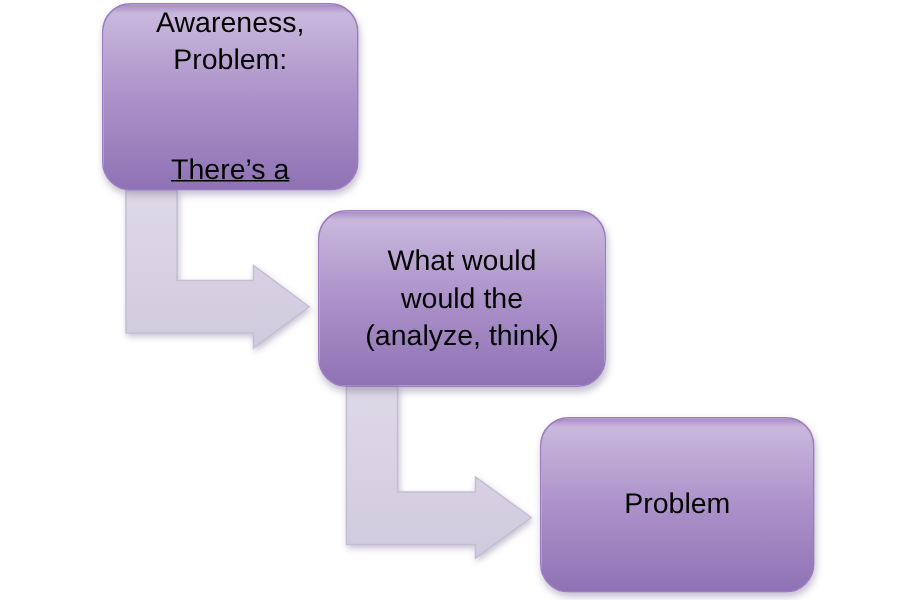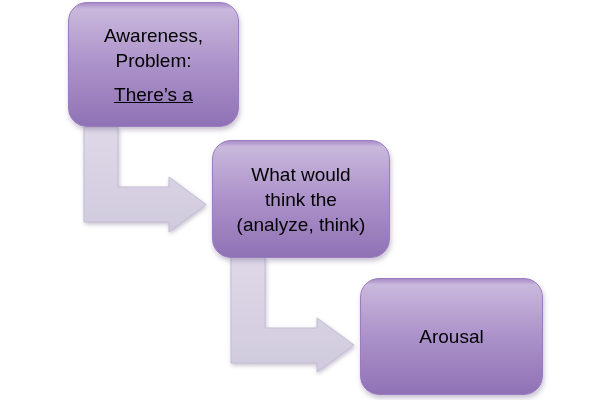--- a/index.html
+++ b/index.html
@@ -36,22 +36,22 @@
     box-shadow: 1px 3px 5px rgba(130, 118, 152, 0.45);
     display: flex;
     flex-direction: column;
     justify-content: center;
     align-items: center;
     text-align: center;
     color: var(--text, #000000);
     font-size: 19px;
     line-height: 25px;
   }
-  .node1 { left: 68px;  top: 2px;   width: 171px; height: 125px; }
-  .node2 { left: 212px; top: 140px; width: 178px; height: 118px; }
+  .node1 { left: 68px;  top: 2px;   width: 171px; height: 125px; justify-content: space-between; }
+  .node2 { left: 212px; top: 140px; width: 192px; height: 118px; }
   .node3 { left: 360px; top: 278px; width: 183px; height: 117px; }
   .para { margin: 0; }
   .para + .para { margin-top: 9px; text-decoration: underline; }
   .tline { display: block; min-height: 25px; }
 </style>
 </head>
 <body>
 
 <div class="canvas">
 
@@ -72,24 +72,24 @@
       <span class="tline">Problem:</span>
     </p>
     <p class="para">
       <span class="tline">There’s a</span>
     </p>
   </div>
 
   <div class="node node2">
     <p class="para">
       <span class="tline">What would</span>
-      <span class="tline">think the</span>
+      <span class="tline">would the</span>
       <span class="tline">(analyze, think)</span>
     </p>
   </div>
 
   <div class="node node3">
     <p class="para">
-      <span class="tline">Arousal</span>
+      <span class="tline">Problem</span>
     </p>
   </div>
 
 </div>
 
 </body></html>

